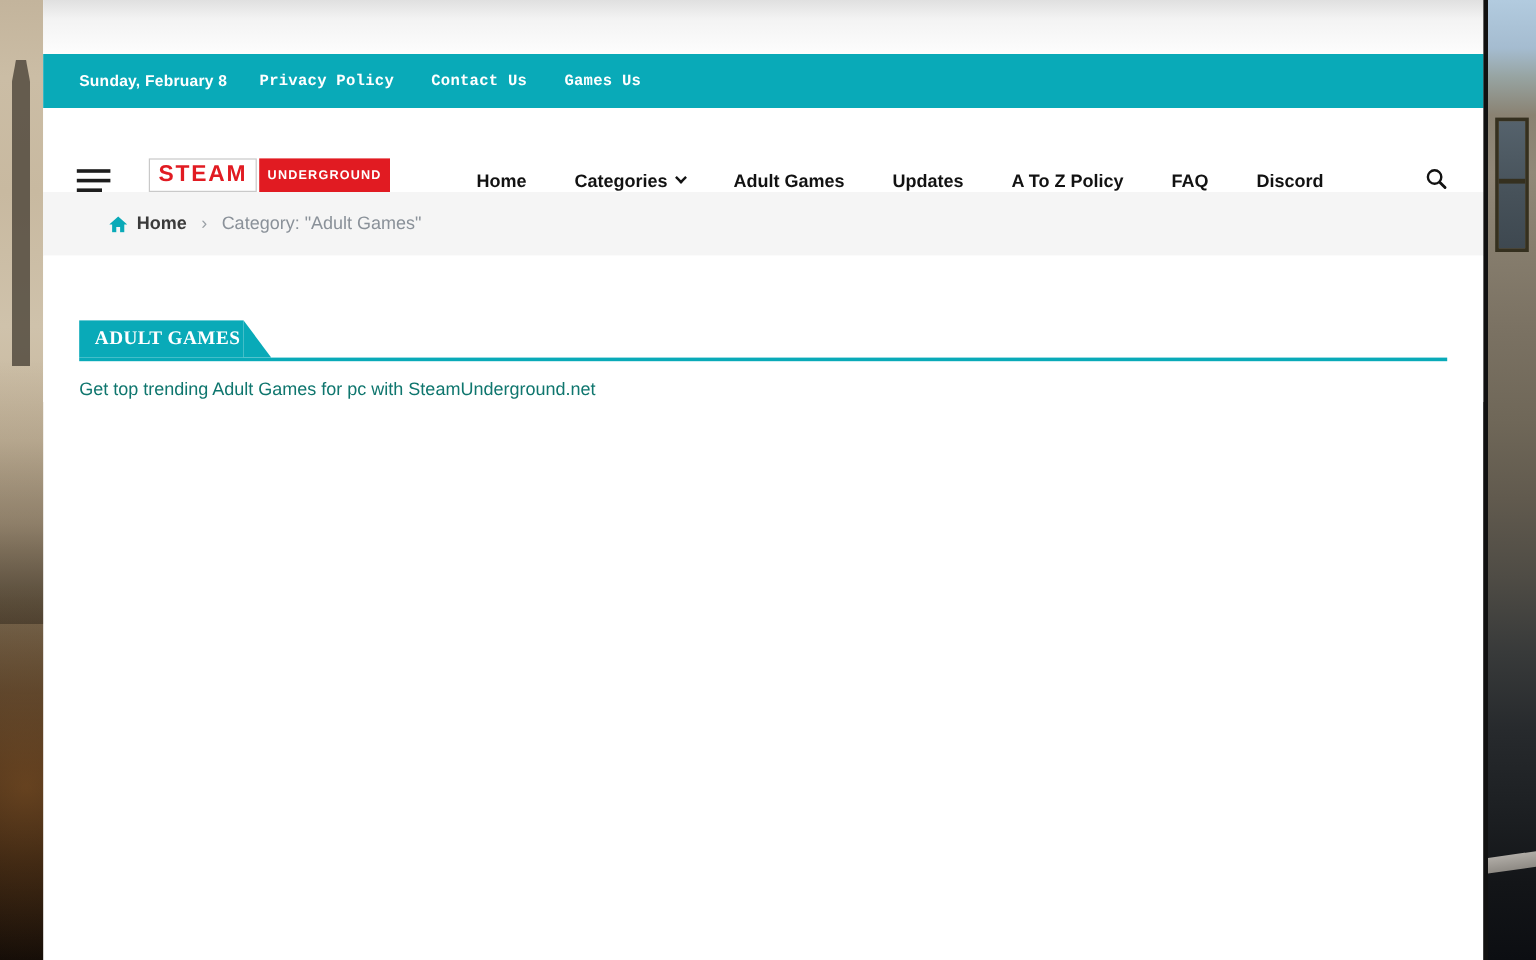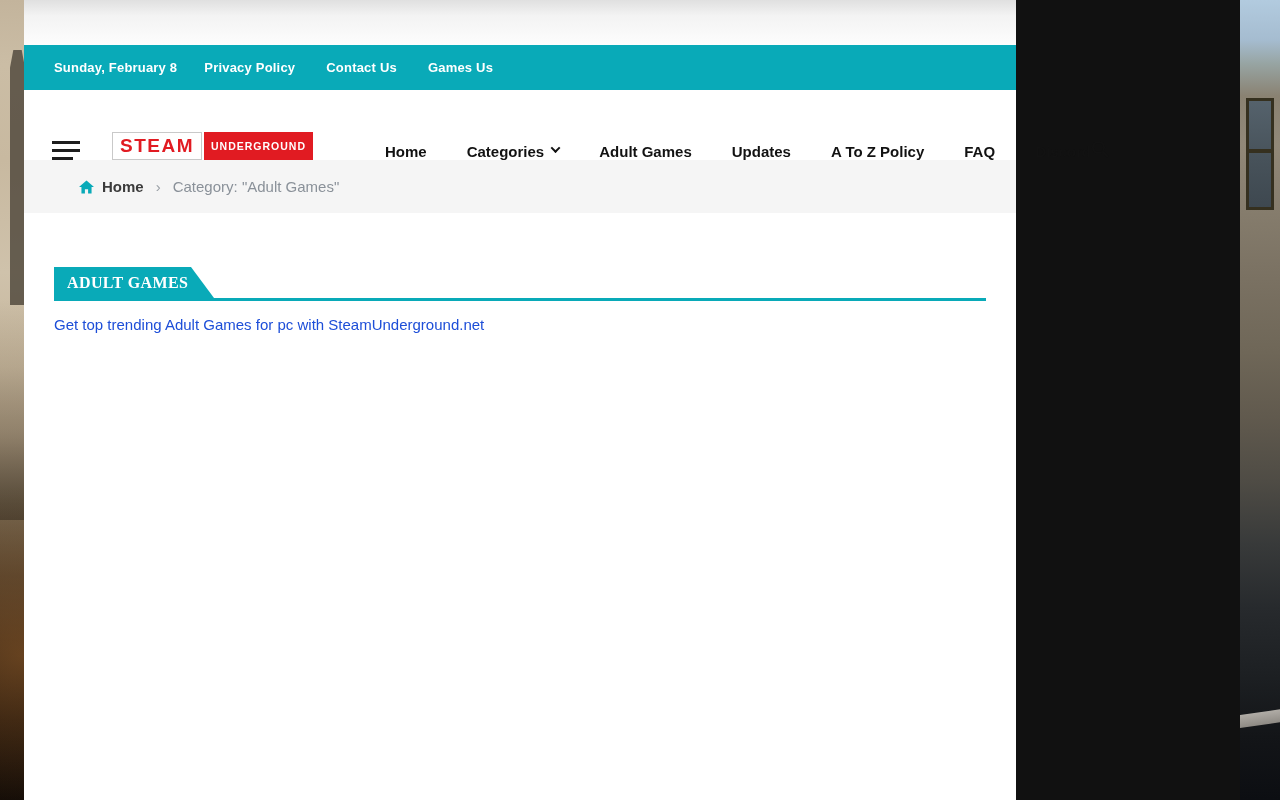--- a/index.html
+++ b/index.html
@@ -19,28 +19,28 @@
     background:
       linear-gradient(180deg,#b2cbdf 0%,#a5bcd0 5%,#97a4a2 8%,#8a8272 12%,#918878 18%,#867d6d 26%,#7b7263 34%,#6f6758 44%,#615a4e 52%,#4f4c45 60%,#383a3a 68%,#272a2d 76%,#1d2023 84%,#131518 92%,#0c0e12 100%);
   }
   .bg-right .window { position:absolute; right:6px; top:98px; width:28px; height:112px;
     background:linear-gradient(180deg,#55626c,#47525a 55%,#3e4850); border:3px solid #35301f; }
   .bg-right .window::after { content:""; position:absolute; left:0; right:0; top:48px; height:4px; background:#35301f; }
   .bg-right .ledge { position:absolute; left:-2px; top:712px; width:46px; height:13px;
     background:linear-gradient(180deg,#b0aca6,#8e8a84); transform:skewY(-8deg); }
 
   
-  .site { position:absolute; left:24px; top:0; width:992px; height:800px; background:#fff; }
+  .site { position:absolute; left:36px; top:0; width:1200px; height:800px; background:#fff; }
 
   .pre-header { height:45px; background:linear-gradient(180deg,#e0e0e0 0%,#f3f3f3 35%,#fdfdfd 100%); }
 
   
   .topbar { height:45px; background:#09aab8; display:flex; align-items:center; padding:0 30px; }
   .topbar-date { color:#fff; font-size:13px; font-weight:700; margin-right:27px; letter-spacing:.2px; }
-  .topbar-link { color:#fff; font-size:13px; font-weight:700; margin-right:31px; letter-spacing:.2px; text-decoration:none; cursor:pointer; }
+  .topbar-link { color:#fff; font-size:13px; font-weight:700; margin-right:31px; letter-spacing:.2px; text-decoration:none; cursor:pointer;font-family:Liberation Mono, monospace; }
 
   
   .main-header { height:70px; background:#fff; display:flex; align-items:flex-end; padding:0 28px; }
   .menu-toggle { width:28px; height:19px; display:flex; flex-direction:column; justify-content:space-between; cursor:pointer; margin-right:32px; }
   .menu-toggle .bar { height:3px; background:#1e1e1e; width:28px; }
   .menu-toggle .bar:last-child { width:21px; }
 
   .logo { display:inline-flex; align-items:center; cursor:pointer; }
   .logo-steam { background:#fff; border:1px solid #c9c9c9; color:#e11b22; font-weight:700; font-size:19px;
     letter-spacing:1.5px; padding:1px 7px 2px; height:28px; line-height:24px; }
@@ -63,21 +63,21 @@
   .crumb-sep { color:#9aa0a6; margin:0 12px; font-size:15px; }
   .crumb-current { color:#8a9199; }
 
   
   .content { padding:54px 30px 0; background:#fff; }
   .section-head { border-bottom:3px solid #09aab8; }
   .cat-label { display:inline-flex; vertical-align:bottom; }
   .cat-label-text { background:#09aab8; color:#fff; font-family:"Liberation Serif", serif; font-weight:700;
     font-size:16px; letter-spacing:.4px; height:31px; line-height:31px; padding:0 3px 0 13px; }
   .cat-label-slant { width:0; height:0; border-bottom:31px solid #09aab8; border-right:23px solid transparent; }
-  .section-desc { margin-top:13px; color:#1d4ed8; font-size:15px; line-height:1.4; }
+  .section-desc { margin-top:13px; color:#0f766e; font-size:15px; line-height:1.4; }
 </style>
 </head>
 <body>
 
 <div class="bg-strip bg-left">
   <div class="tower"></div>
   <div class="haze"></div>
 </div>
 <div class="bg-strip bg-right">
   <div class="window"></div>

